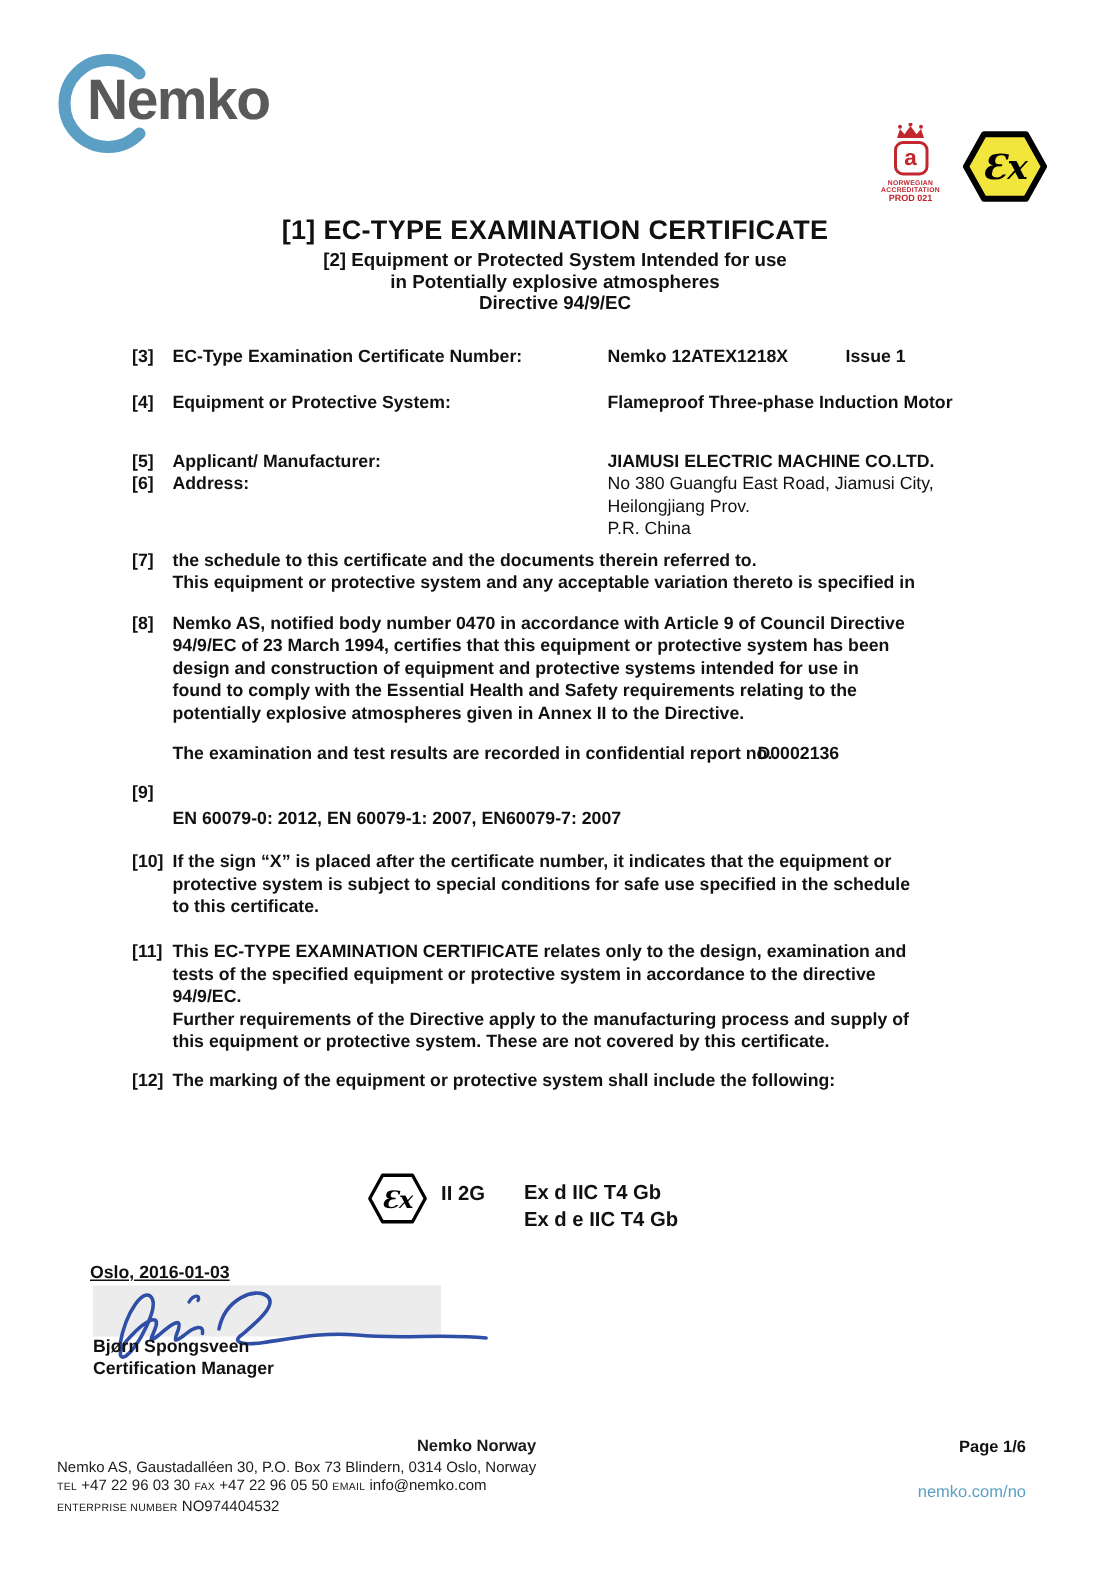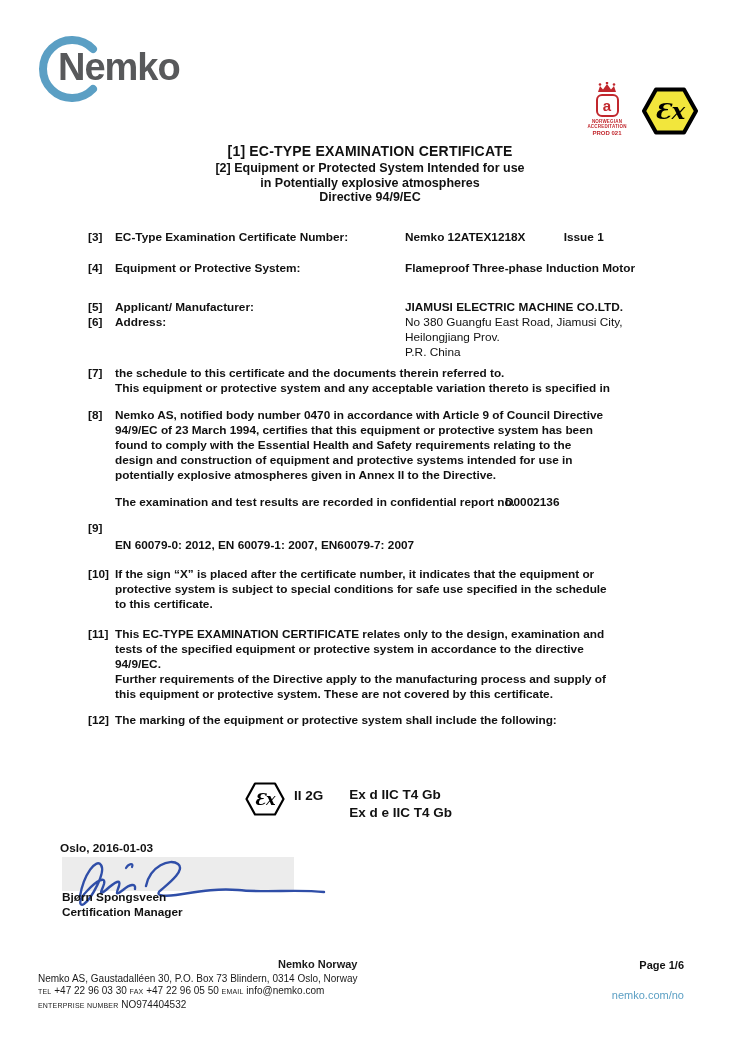--- a/index.html
+++ b/index.html
@@ -17,21 +17,21 @@
   .accr-box{width:19px;height:19px;border:2.5px solid #c1272d;border-radius:6px;
             display:flex;align-items:center;justify-content:center;
             font-weight:700;font-size:15px;line-height:1;color:#c1272d;margin-top:1px;}
   .accr-t1{font-size:4.5px;font-weight:700;letter-spacing:.2px;margin-top:2px;}
   .accr-t2{font-size:4.5px;font-weight:700;letter-spacing:.2px;}
   .accr-t3{font-size:6px;font-weight:700;margin-top:1px;}
   .atex-top{margin-top:5px;}
 
   
   .title-block{position:absolute;left:0;top:143px;width:740px;text-align:center;}
-  .title-main{font-size:14px;font-weight:700;letter-spacing:.2px;}
+  .title-main{font-size:18px;font-weight:700;letter-spacing:.2px;}
   .title-sub{font-size:12.5px;font-weight:700;line-height:14.5px;margin-top:2px;}
 
   
   .fields{position:absolute;left:0;top:230px;width:740px;font-size:11.8px;font-weight:700;line-height:15px;}
   .frow{display:flex;padding-left:88px;}
   .fnum{width:27px;flex:none;}
   .flabel{width:290px;flex:none;}
   .fvalue{flex:1;}
   .issue{margin-left:35px;}
   .addr-extra{padding-left:405px;font-weight:400;}
@@ -48,21 +48,21 @@
   .report-no{position:absolute;left:390px;top:0;}
   .standards{margin-top:17px;}
 
   
   .marking{position:absolute;left:245px;top:781px;display:flex;align-items:flex-start;}
   .marking .hex{margin-top:1px;}
   .marking-group{font-size:13.5px;font-weight:700;margin-left:9px;margin-top:7px;}
   .marking-codes{margin-left:26px;margin-top:5px;font-size:13.5px;font-weight:700;line-height:18px;}
 
   
-  .place-date{position:absolute;left:60px;top:841px;font-size:11.8px;font-weight:700;}
+  .place-date{position:absolute;left:60px;top:841px;font-size:11.8px;font-weight:700;text-decoration:underline;}
   .sig-bg{position:absolute;left:62px;top:857px;width:232px;height:34px;background:#ececec;}
   .sig-svg{position:absolute;left:66px;top:850px;overflow:visible;}
   .sig-name{position:absolute;left:62px;top:890px;font-size:11.8px;font-weight:700;line-height:14.5px;}
 
   
   .footer-left{position:absolute;left:38px;top:958px;font-size:10px;line-height:12.5px;color:#1a1a1a;}
   .footer-company{font-size:11px;font-weight:700;margin-bottom:2px;text-align:right;}
   .sc{font-size:7px;letter-spacing:.2px;}
   .footer-right{position:absolute;right:56px;top:959px;text-align:right;}
   .footer-page{font-size:11px;font-weight:700;}
@@ -144,22 +144,22 @@
           <div>the schedule to this certificate and the documents therein referred to.</div>
           <div>This equipment or protective system and any acceptable variation thereto is specified in</div>
         </span>
     </div>
 
     <div class="crow" style="margin-bottom:12px;">
       <span class="cnum">[8]</span>
       <span class="ctext">
           <div>Nemko AS, notified body number 0470 in accordance with Article 9 of Council Directive</div>
           <div>94/9/EC of 23 March 1994, certifies that this equipment or protective system has been</div>
+          <div>design and construction of equipment and protective systems intended for use in</div>
           <div>found to comply with the Essential Health and Safety requirements relating to the</div>
-          <div>design and construction of equipment and protective systems intended for use in</div>
           <div>potentially explosive atmospheres given in Annex II to the Directive.</div>
         </span>
     </div>
 
     <div class="crow report-row" style="margin-bottom:11px;">
       <span class="cnum"></span>
       <span class="ctext" style="position:relative;">
         <span class="report-text">The examination and test results are recorded in confidential report no.</span>
         <span class="report-no">D0002136</span>
       </span>

